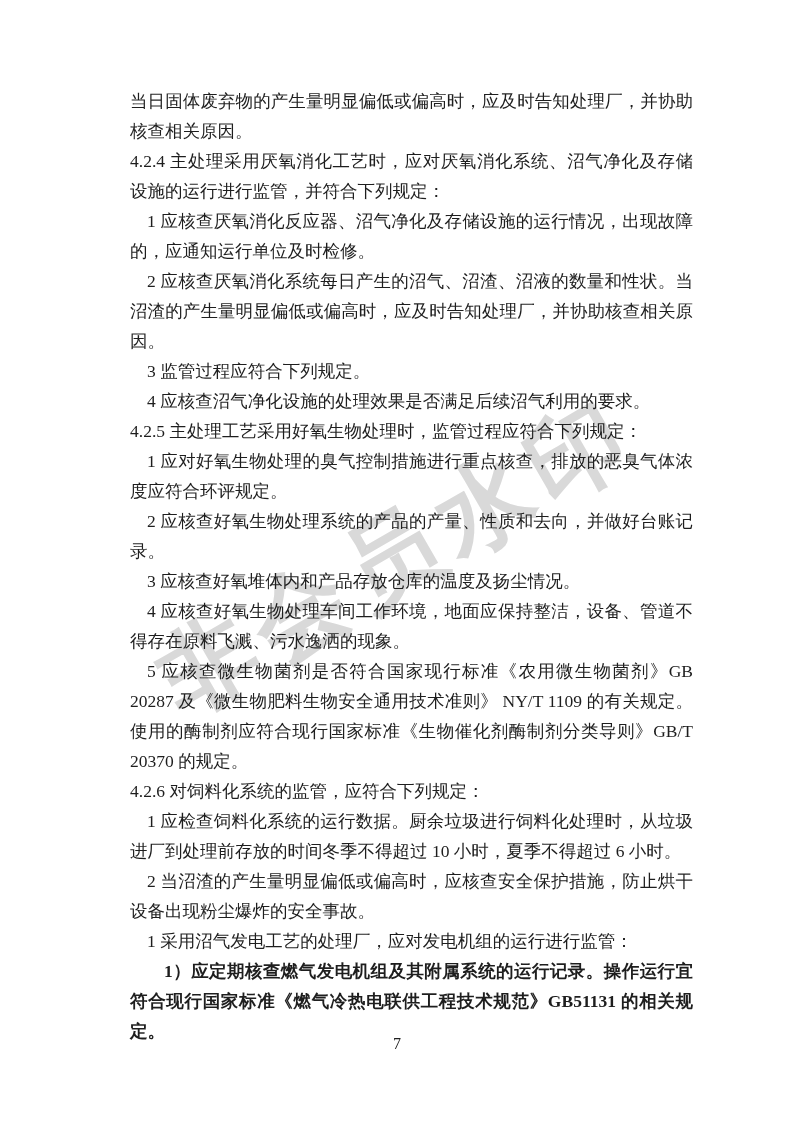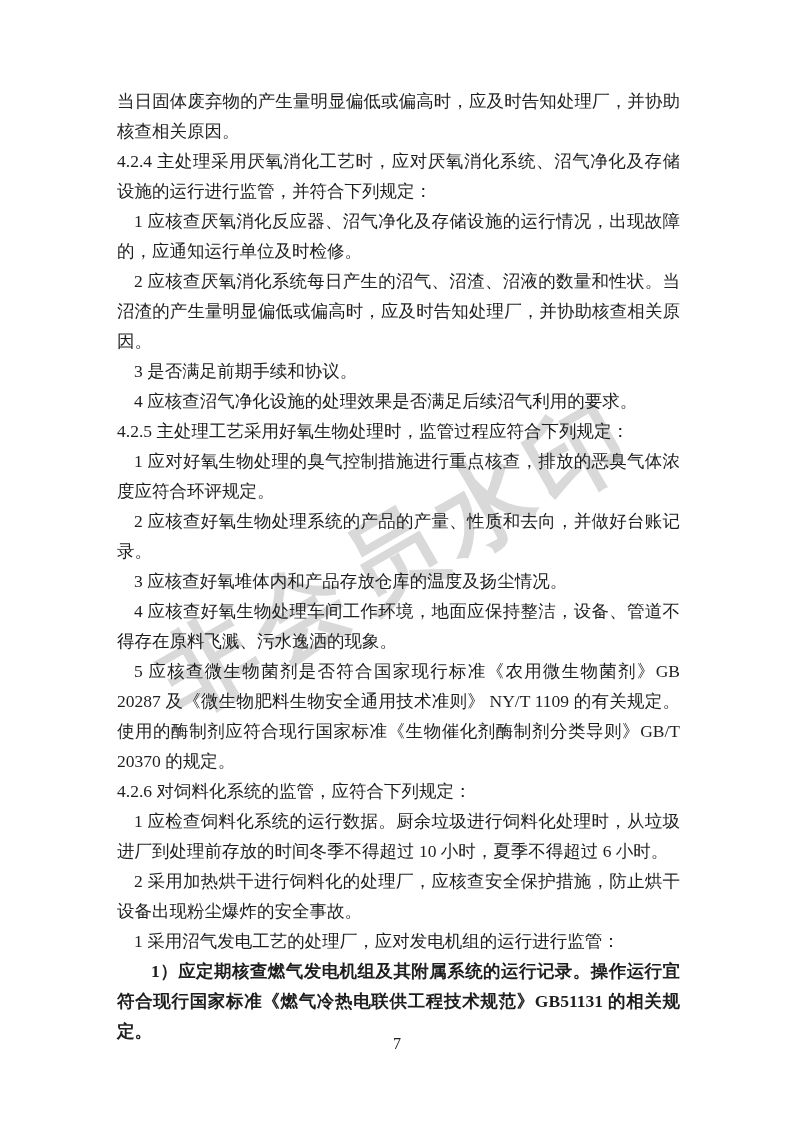--- a/index.html
+++ b/index.html
@@ -25,21 +25,21 @@
     font-size: 96px;
     font-weight: 700;
     letter-spacing: 10px;
     color: #d9d9d9;
     white-space: nowrap;
     z-index: 0;
     user-select: none;
   }
   .content {
     position: absolute;
-    left: 117px;
+    left: 130px;
     top: 86px;
     width: 563px;
     z-index: 1;
     font-size: 17.5px;
     line-height: 30px;
     color: #1e1e1e;
     text-align: justify;
     text-justify: inter-ideograph;
   }
   .para { margin: 0; text-indent: 0; }
@@ -61,28 +61,28 @@
 </head>
 <body>
 
 <div class="page">
   <div class="watermark">非会员水印</div>
   <div class="content">
       <p class="para continuation"><span>当日固体废弃物的产生量明显偏低或偏高时，应及时告知处理厂，并协助核查相关原因。</span></p>
       <p class="para section"><b>4.2.4</b> <span>主处理采用厌氧消化工艺时，应对厌氧消化系统、沼气净化及存储设施的运行进行监管，并符合下列规定：</span></p>
       <p class="para item"><span>1</span> <span>应核查厌氧消化反应器、沼气净化及存储设施的运行情况，出现故障的，应通知运行单位及时检修。</span></p>
       <p class="para item"><span>2</span> <span>应核查厌氧消化系统每日产生的沼气、沼渣、沼液的数量和性状。当沼渣的产生量明显偏低或偏高时，应及时告知处理厂，并协助核查相关原因。</span></p>
-      <p class="para item"><span>3</span> <span>是否满足前期手续和协议。</span></p>
+      <p class="para item"><span>3</span> <span>监管过程应符合下列规定。</span></p>
       <p class="para item"><span>4</span> <span>应核查沼气净化设施的处理效果是否满足后续沼气利用的要求。</span></p>
       <p class="para section"><b>4.2.5</b> <span>主处理工艺采用好氧生物处理时，监管过程应符合下列规定：</span></p>
       <p class="para item"><span>1</span> <span>应对好氧生物处理的臭气控制措施进行重点核查，排放的恶臭气体浓度应符合环评规定。</span></p>
       <p class="para item"><span>2</span> <span>应核查好氧生物处理系统的产品的产量、性质和去向，并做好台账记录。</span></p>
       <p class="para item"><span>3</span> <span>应核查好氧堆体内和产品存放仓库的温度及扬尘情况。</span></p>
       <p class="para item"><span>4</span> <span>应核查好氧生物处理车间工作环境，地面应保持整洁，设备、管道不得存在原料飞溅、污水逸洒的现象。</span></p>
       <p class="para item"><span>5</span> <span>应核查微生物菌剂是否符合国家现行标准《农用微生物菌剂》GB 20287 及《微生物肥料生物安全通用技术准则》 NY/T 1109 的有关规定。使用的酶制剂应符合现行国家标准《生物催化剂酶制剂分类导则》GB/T 20370 的规定。</span></p>
       <p class="para section"><b>4.2.6</b> <span>对饲料化系统的监管，应符合下列规定：</span></p>
       <p class="para item"><span>1</span> <span>应检查饲料化系统的运行数据。厨余垃圾进行饲料化处理时，从垃圾进厂到处理前存放的时间冬季不得超过 10 小时，夏季不得超过 6 小时。</span></p>
-      <p class="para item"><span>2</span> <span>采用加热烘干进行饲料化的处理厂，应核查安全保护措施，防止烘干设备出现粉尘爆炸的安全事故。</span></p>
+      <p class="para item"><span>2</span> <span>当沼渣的产生量明显偏低或偏高时，应核查安全保护措施，防止烘干设备出现粉尘爆炸的安全事故。</span></p>
       <p class="para item"><span>1</span> <span>采用沼气发电工艺的处理厂，应对发电机组的运行进行监管：</span></p>
       <p class="para subitem"><span>1）</span><span>应定期核查燃气发电机组及其附属系统的运行记录。操作运行宜符合现行国家标准《燃气冷热电联供工程技术规范》GB51131 的相关规定。</span></p>
     </div>
   <div class="page-number">7</div>
 </div>
 
 </body></html>

